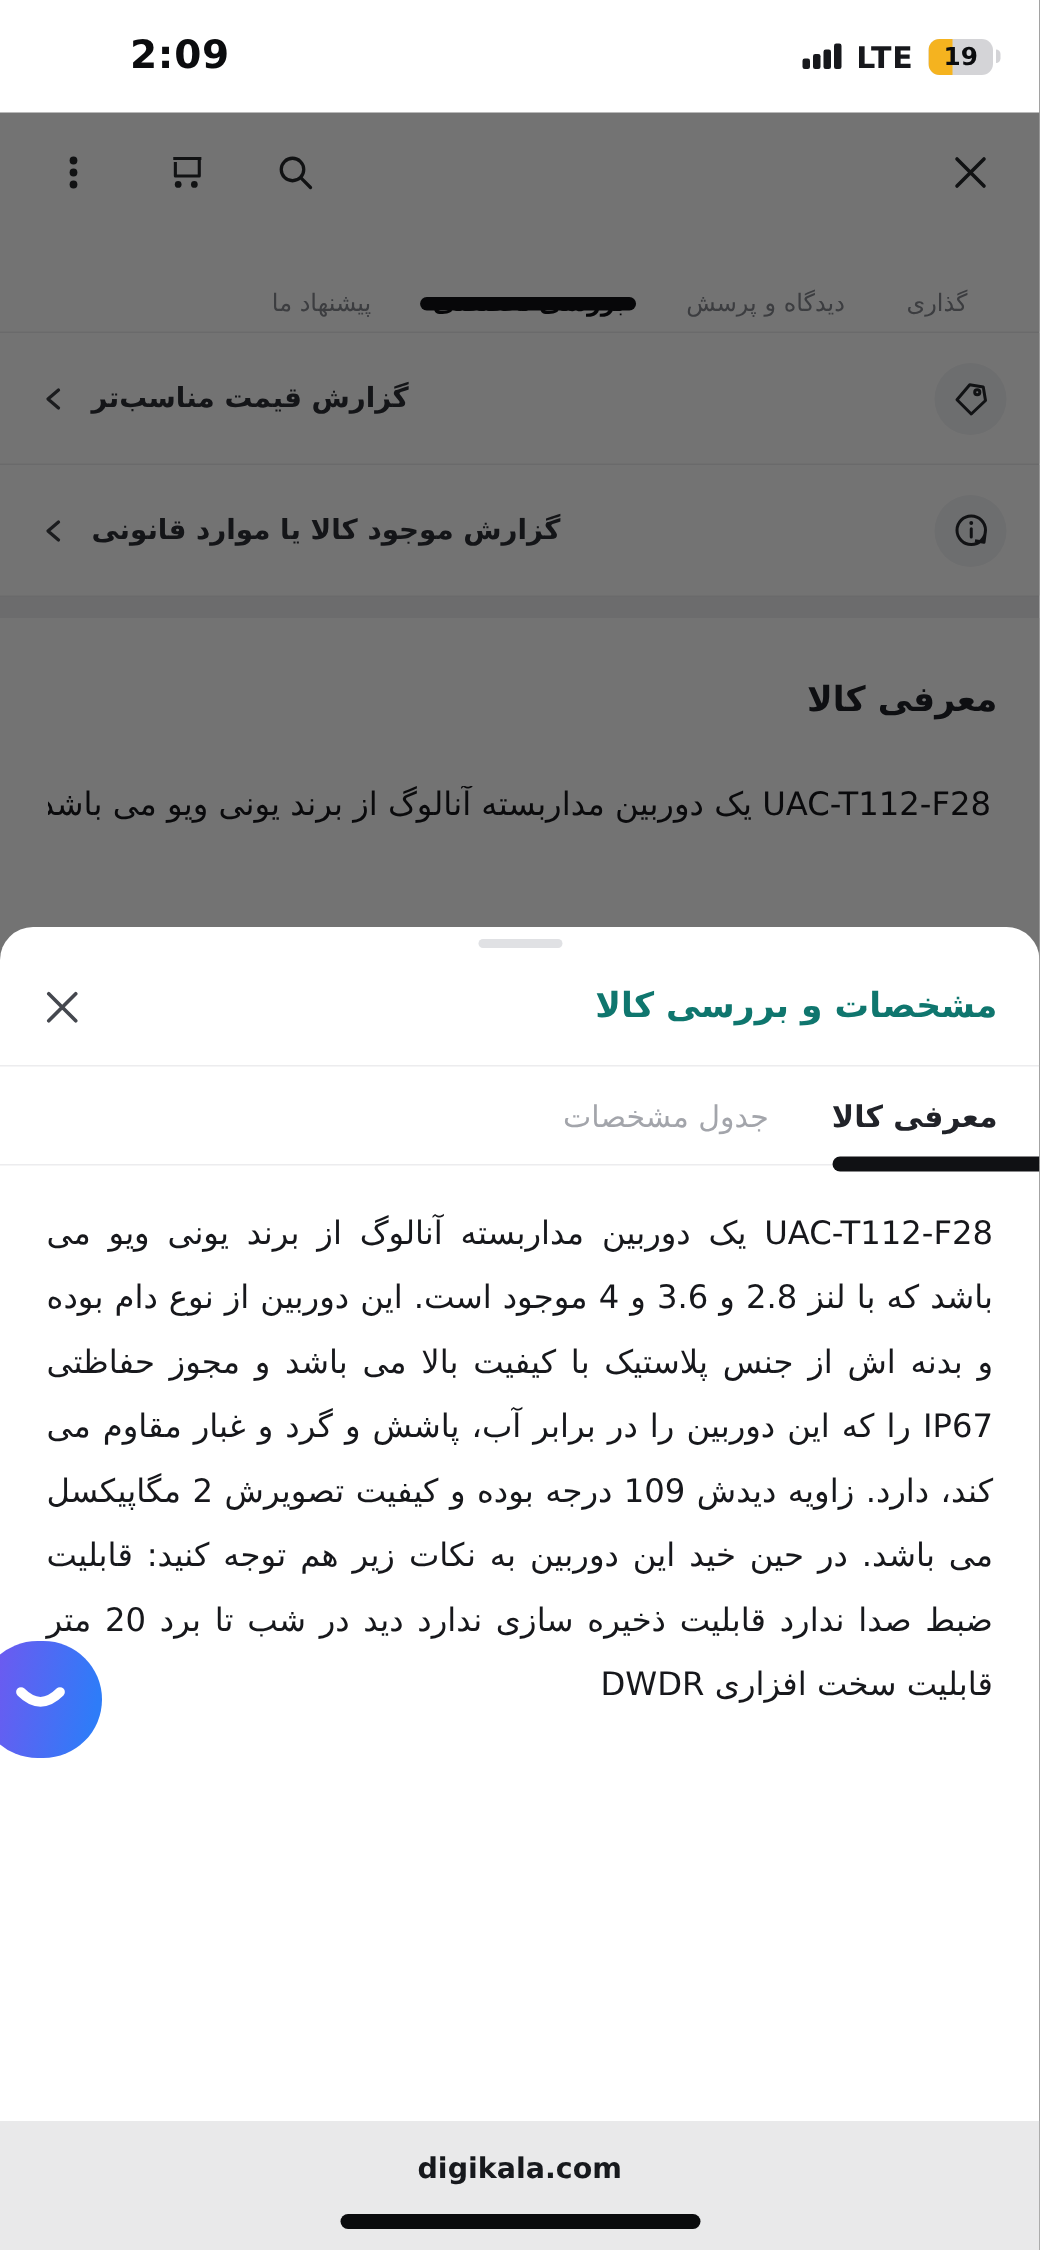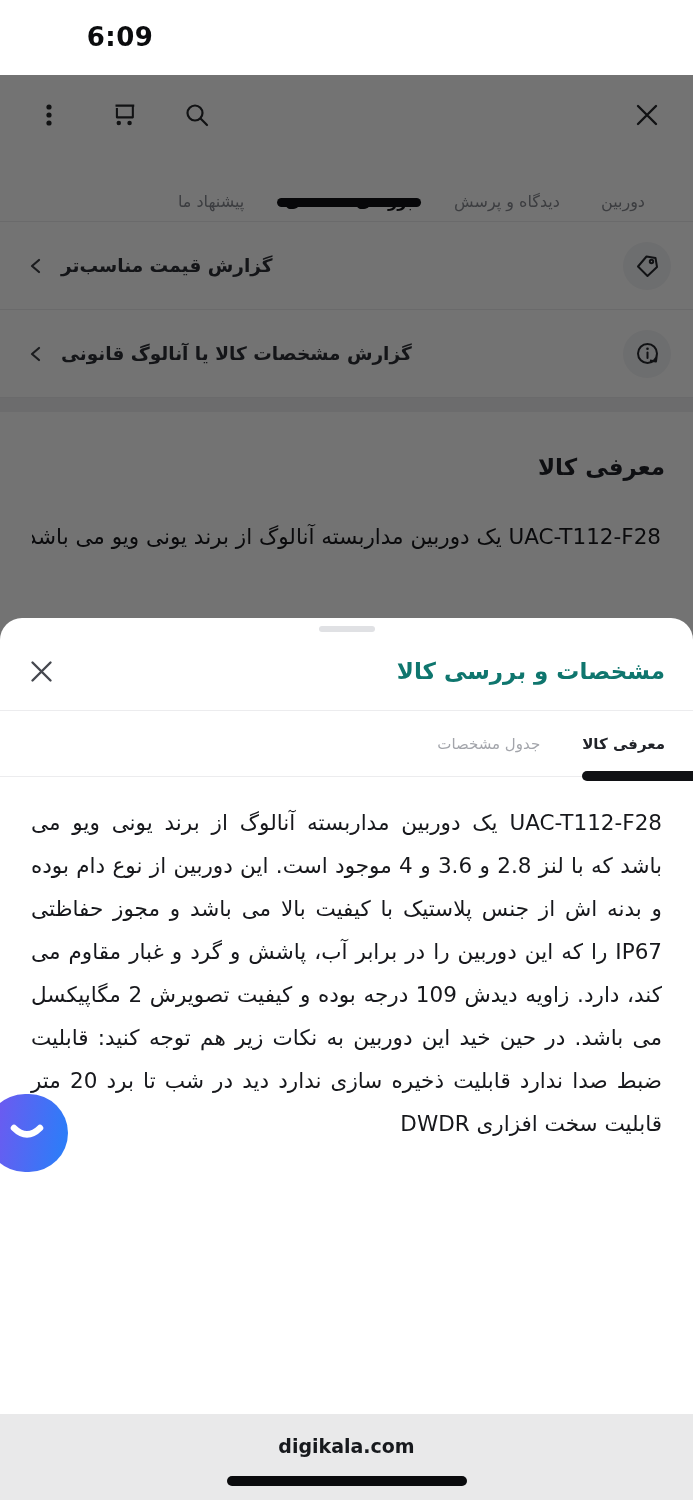--- a/index.html
+++ b/index.html
@@ -50,21 +50,21 @@
   
   .sheet{position:absolute;top:618px;left:0;right:0;bottom:0;background:#fff;
     border-radius:22px 22px 0 0;z-index:6;overflow:hidden;}
   .handle{width:56px;height:6px;border-radius:3px;background:#e0e1e4;margin:8px auto 0;}
   .sheet-header{direction:rtl;display:flex;align-items:center;justify-content:space-between;
     height:78px;padding:0 28px;}
   .sheet-title{margin:0;font-size:23px;font-weight:700;color:#0f766e;}
   .sheet-close{display:flex;align-items:center;color:#45484f;}
   .sheet-tabs{direction:rtl;display:flex;align-items:center;gap:42px;height:65px;
     padding:0 28px 0 0;position:relative;}
-  .stab{position:relative;height:100%;display:flex;align-items:center;font-size:15px;color:#a3a5ab;white-space:nowrap;}
+  .stab{position:relative;height:100%;display:flex;align-items:center;font-size:20px;color:#a3a5ab;white-space:nowrap;}
   .stab.active{color:#212329;font-weight:700;}
   .stab-underline{position:absolute;bottom:-5px;left:0;width:calc(100% + 36px);height:10px;
     border-radius:6px;background:#101114;}
   .sheet-body{direction:rtl;margin:0;padding:24px 31px 0;font-size:21.5px;line-height:43px;
     color:#17181c;text-align:justify;}
   
   .chat{position:absolute;left:-14px;top:1094px;width:82px;height:78px;border-radius:40px;
     background:linear-gradient(100deg,#7456ef 5%,#2e7cf8 90%);z-index:7;
     display:flex;align-items:center;justify-content:center;}
   
@@ -73,21 +73,35 @@
   .home-indicator{position:absolute;left:50%;transform:translateX(-50%);bottom:14px;
     width:240px;height:10px;border-radius:5px;background:#0a0b0d;}
   svg{display:block;}
 </style>
 </head>
 <body>
 
 <div class="screen">
 
   <div class="status-bar">
-    <div class="status-time">6:09</div>
+    <div class="status-time">2:09</div>
+    <div class="status-right">
+      <span class="signal">
+          <i></i>
+          <i></i>
+          <i></i>
+          <i></i>
+        </span>
+      <span class="lte">LTE</span>
+      <span class="battery">
+        <span class="battery-fill"></span>
+        <span class="battery-num">19</span>
+      </span>
+      <span class="battery-nub"></span>
+    </div>
   </div>
 
   <div class="bg-layer">
 
     <div class="toolbar">
       <span class="tb-icon">
         <svg width="26" height="26" viewBox="0 0 26 26">
             <g fill="currentColor">
               <circle cx="13" cy="5" r="2.6"></circle>
               <circle cx="13" cy="13" r="2.6"></circle>
@@ -110,21 +124,21 @@
       </span>
       <span class="tb-icon tb-close">
         <svg width="26" height="26" viewBox="0 0 26 26" fill="none" stroke="currentColor" stroke-width="2.4" stroke-linecap="round">
           <path d="M4 4 L22 22 M22 4 L4 22"></path>
         </svg>
       </span>
     </div>
 
     <div class="page-tabs">
       <div class="ptab">
-          <span>دوربین</span>
+          <span>گذاری</span>
         </div>
       <div class="ptab">
           <span>دیدگاه و پرسش</span>
         </div>
       <div class="ptab active">
         <span>بررسی تخصصی</span>
         <span class="ptab-underline"></span>
       </div>
       <div class="ptab">
           <span>پیشنهاد ما</span>
@@ -150,21 +164,21 @@
     <div class="thin-div"></div>
 
     <div class="report-row">
       <span class="row-icon-circle">
         <svg width="27" height="27" viewBox="0 0 27 27" fill="none" stroke="currentColor" stroke-width="2">
           <path d="M23 13.5 A9.5 9.5 0 1 1 13.5 4 A9.5 9.5 0 0 1 23 13.5 L22 21.5 L16 20.5" stroke-linejoin="round"></path>
           <path d="M13.5 12.5 V18" stroke-linecap="round"></path>
             <circle cx="13.5" cy="8.7" r="1.3" fill="currentColor" stroke="none"></circle>
         </svg>
       </span>
-      <span class="row-label">گزارش مشخصات کالا یا آنالوگ قانونی</span>
+      <span class="row-label">گزارش موجود کالا یا موارد قانونی</span>
       <span class="row-chevron">
         <svg width="15" height="18" viewBox="0 0 15 18" fill="none" stroke="currentColor" stroke-width="2.2" stroke-linecap="round" stroke-linejoin="round">
             <path d="M11 3 L4 9 L11 15"></path>
           </svg>
       </span>
     </div>
     <div class="thin-div"></div>
 
 
     <div class="thick-div"></div>

